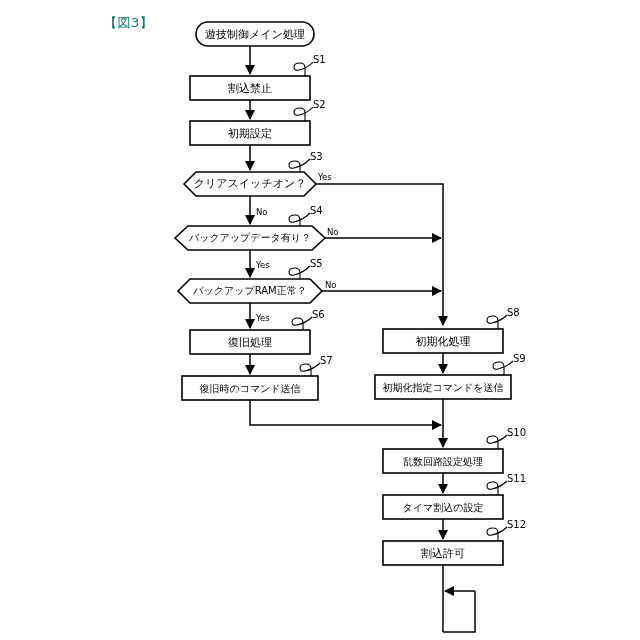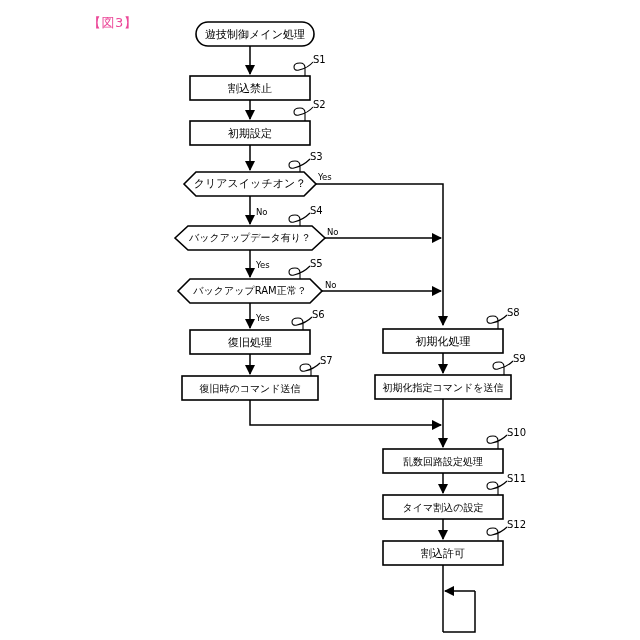--- a/index.html
+++ b/index.html
@@ -10,24 +10,24 @@
   #page {
     position: relative;
     width: 640px;
     height: 640px;
     background: #ffffff;
     font-family: "DejaVu Sans", "Liberation Sans", sans-serif;
     overflow: hidden;
   }
   #fig-title {
     position: absolute;
-    left: 88px;
+    left: 104px;
     top: 14px;
     font-size: 13px;
-    color: #ec4899;
+    color: #0f766e;
     letter-spacing: 0.5px;
     white-space: nowrap;
   }
   svg#flow {
     position: absolute;
     left: 0;
     top: 0;
     width: 640px;
     height: 640px;
   }

